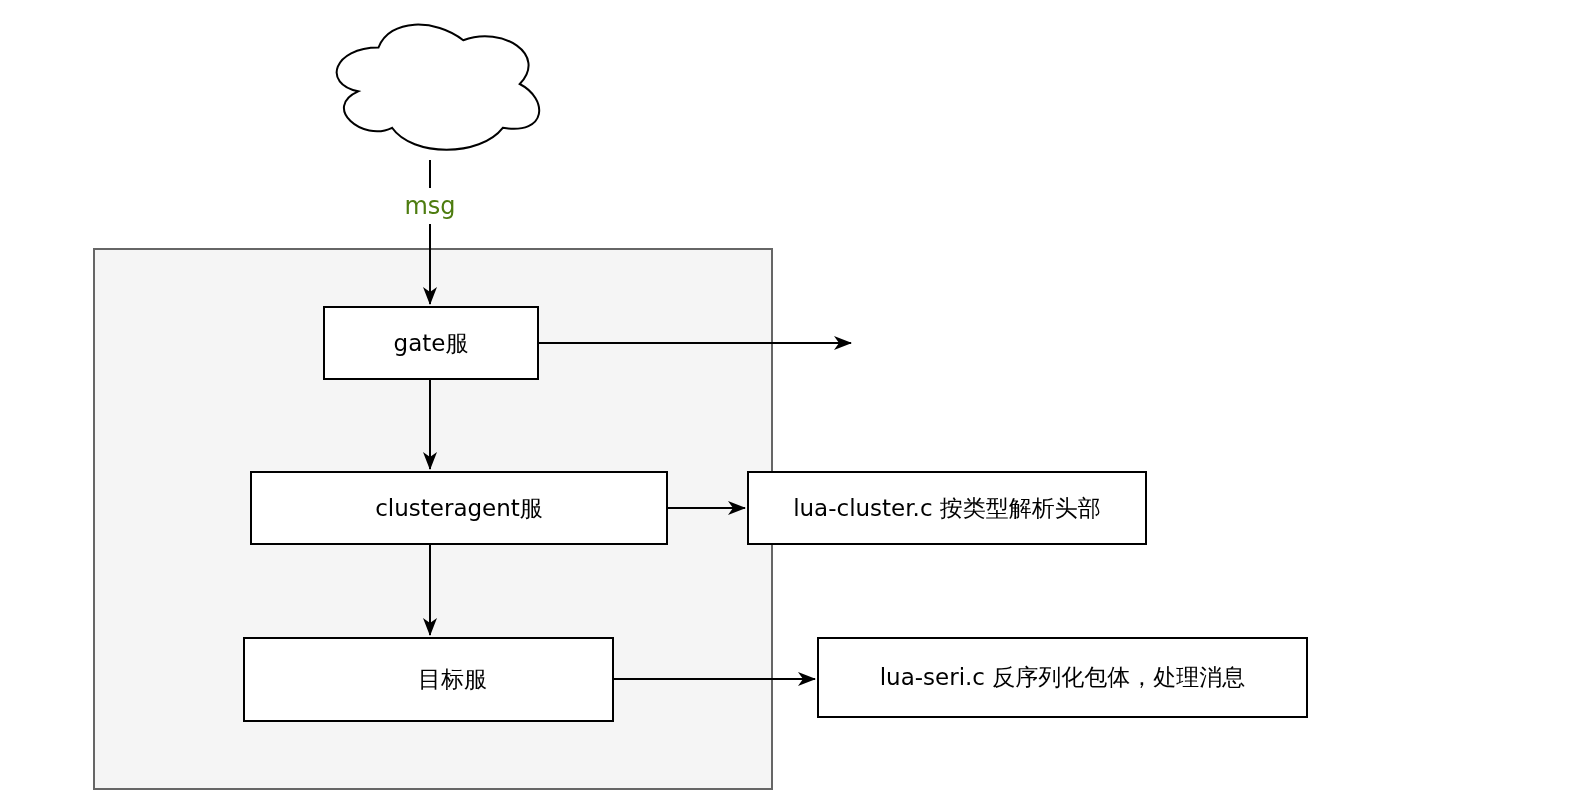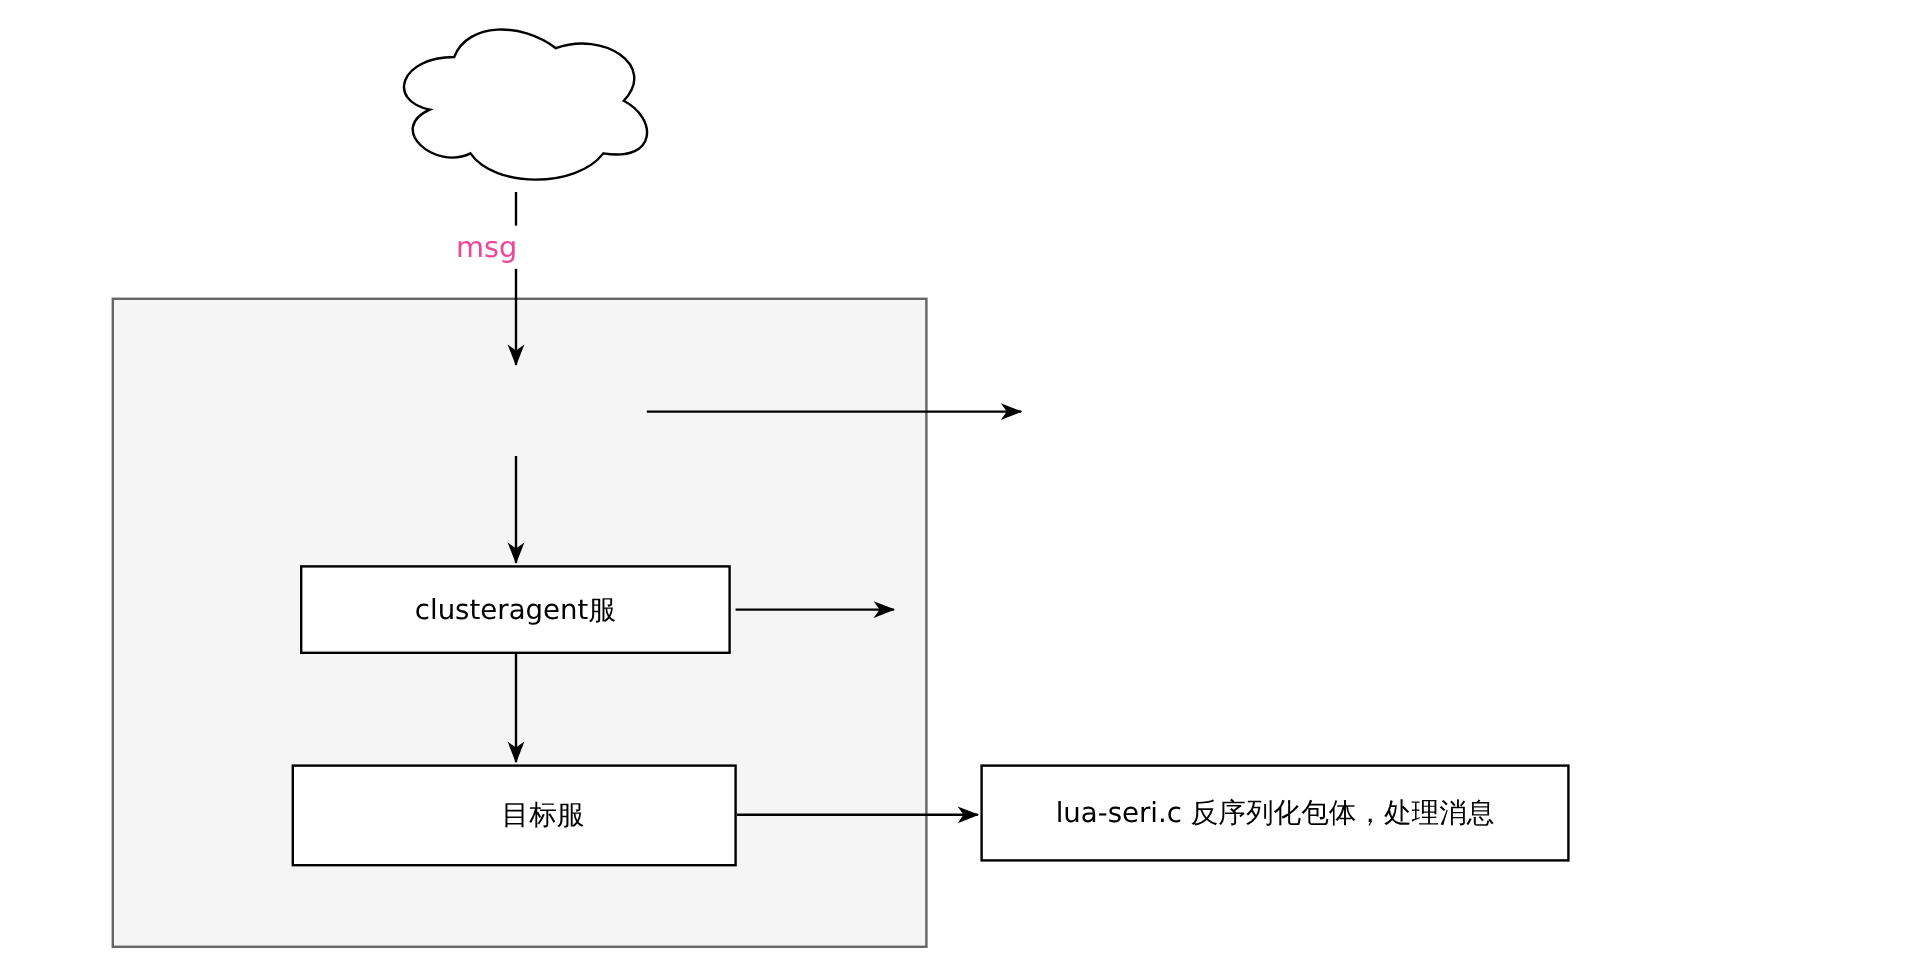--- a/index.html
+++ b/index.html
@@ -43,35 +43,36 @@
     display: flex;
     align-items: center;
     justify-content: center;
     text-align: center;
     font-size: 23px;
     color: #000000;
     z-index: 3;
     white-space: nowrap;
   }
   .node-gate         { left: 323px; top: 306px; width: 216px; height: 74px; }
-  .node-clusteragent { left: 250px; top: 471px; width: 359px; height: 74px; }
+  .node-clusteragent { left: 250px; top: 471px; width: 418px; height: 74px; }
   .node-target       { left: 243px; top: 637px; width: 371px; height: 85px; padding-left: 48px; }
   .node-netpack      { left: 853px; top: 305px; width: 707px; height: 75px; }
   .node-cluster      { left: 747px; top: 471px; width: 400px; height: 74px; }
   .node-seri         { left: 817px; top: 637px; width: 491px; height: 81px; }
   .edge-label-msg {
     position: absolute;
     left: 380px;
     top: 190px;
     width: 100px;
     height: 32px;
     display: flex;
     align-items: center;
+    justify-content: center;
     font-size: 24px;
-    color: #ec4899;
+    color: #4d7c0f;
     z-index: 3;
   }
 </style>
 </head>
 <body>
 
 <div class="stage">
 
   <div class="group-container"></div>
 
@@ -101,28 +102,34 @@
 
     <line x1="613" y1="508" x2="745" y2="508" stroke="#000000" stroke-width="2" marker-end="url(#arrow)"></line>
 
     <line x1="614" y1="679" x2="815" y2="679" stroke="#000000" stroke-width="2" marker-end="url(#arrow)"></line>
   </svg>
 
   <div class="edge-label-msg">
     <span>msg</span>
   </div>
 
+  <div class="node node-gate">
+    <span>gate服</span>
+  </div>
 
   <div class="node node-clusteragent">
     <span>clusteragent服</span>
   </div>
 
   <div class="node node-target">
     <span>目标服</span>
   </div>
 
 
+  <div class="node node-cluster">
+    <span>lua-cluster.c 按类型解析头部</span>
+  </div>
 
   <div class="node node-seri">
     <span>lua-seri.c 反序列化包体，处理消息</span>
   </div>
 
 </div>
 
 </body></html>

